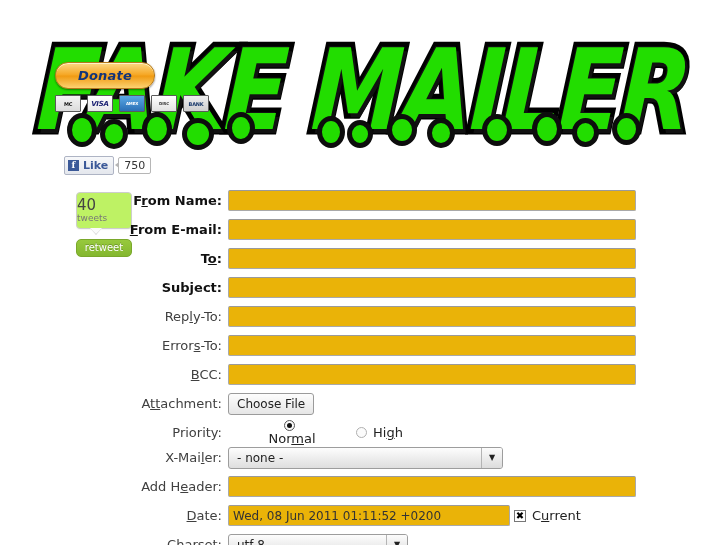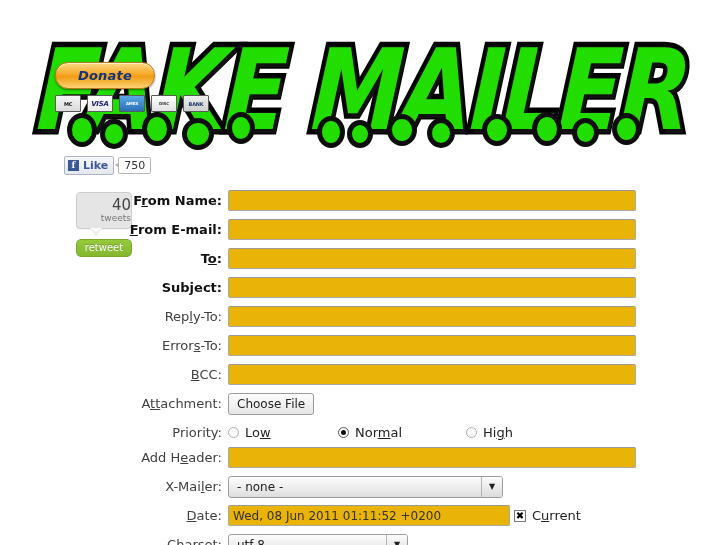--- a/index.html
+++ b/index.html
@@ -129,24 +129,24 @@
     border-bottom: 3px solid transparent;
     border-right: 4px solid #b6b6b6;
   }
 
   
   .tw-widget { position: absolute; left: 76px; top: 192px; width: 58px; }
   .tw-bubble {
     position: relative;
     width: 54px;
     padding: 4px 0 4px 0;
-    background: #e5e5e5;
+    background: #bef264;
     border: 1px solid #cdcdcd;
     border-radius: 4px;
-    text-align: right;
+    text-align: left;
     color: #666;
     box-shadow: 0 1px 1px rgba(0,0,0,.04);
   }
   .tw-count { font-size: 15px; color: #444; line-height: 16px; }
   .tw-label { font-size: 9px; color: #777; line-height: 11px; }
   .tw-bubble:after, .tw-bubble:before {
     content: ""; position: absolute; left: 13px;
     width: 0; height: 0;
     border-left: 6px solid transparent;
     border-right: 6px solid transparent;
@@ -209,21 +209,21 @@
     border-radius: 3px;
     font-family: "DejaVu Sans", "Liberation Sans", sans-serif;
     font-size: 12px;
     color: #222;
     cursor: pointer;
   }
 
   .radio-group { display: flex; align-items: center; }
   .radio-item { display: flex; align-items: center; cursor: pointer; font-size: 13px; color: #222; }
   .radio-item.pos-low    { width: 110px; }
-  .radio-item.pos-normal { width: 128px; }
+  .radio-item.pos-normal { width: 128px; flex-direction: column; }
   .rdo {
     width: 11px; height: 11px;
     border-radius: 50%;
     border: 1px solid #b0b0b0;
     background: #fbfbfb;
     margin-right: 6px;
     box-sizing: border-box;
     position: relative;
     flex: none;
   }
@@ -360,46 +360,42 @@
     </div>
 
     <div class="row">
       <label class="lbl"><span>A</span><u>tt</u><span>achment:</span></label>
       <button class="btn-file">Choose File</button>
     </div>
 
     <div class="row compact">
       <label class="lbl">Priority:</label>
       <div class="radio-group">
-        <label class="radio-item pos-low">
-          <span class="rdo"></span>
-          <span><span>Lo</span><u>w</u><span></span></span>
-        </label>
         <label class="radio-item pos-normal">
           <span class="rdo on"></span>
           <span><span>Nor</span><u>m</u><span>al</span></span>
         </label>
         <label class="radio-item">
           <span class="rdo"></span>
           <span><span>Hi</span><u>g</u><span>h</span></span>
         </label>
       </div>
     </div>
 
     <div class="row">
-      <label class="lbl"><span>Add H</span><u>e</u><span>ader:</span></label>
-      <input class="txt" type="text" value="" style="">
-    </div>
-
-    <div class="row">
       <label class="lbl"><span>X-Mai</span><u>l</u><span>er:</span></label>
       <div class="sel">
         <span class="sel-val">- none -</span>
         <span class="sel-arrow">▼</span>
       </div>
+    </div>
+
+    <div class="row">
+      <label class="lbl"><span>Add H</span><u>e</u><span>ader:</span></label>
+      <input class="txt" type="text" value="" style="">
     </div>
 
     <div class="row">
       <label class="lbl"><span></span><u>D</u><span>ate:</span></label>
       <input class="txt date" type="text" value="Wed, 08 Jun 2011 01:11:52 +0200" style="">
       <label class="chk-wrap">
         <span class="chk on"></span>
         <span><span>C</span><u>u</u><span>rrent</span></span>
       </label>
     </div>

